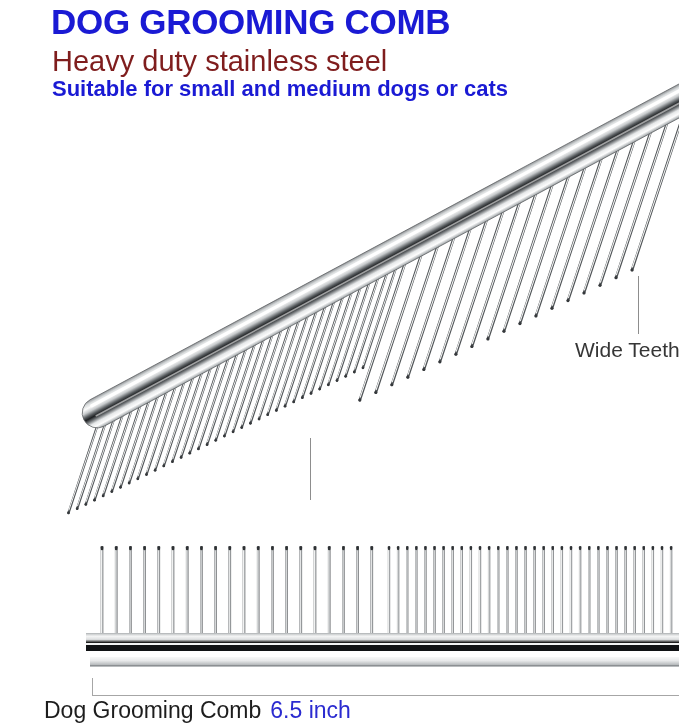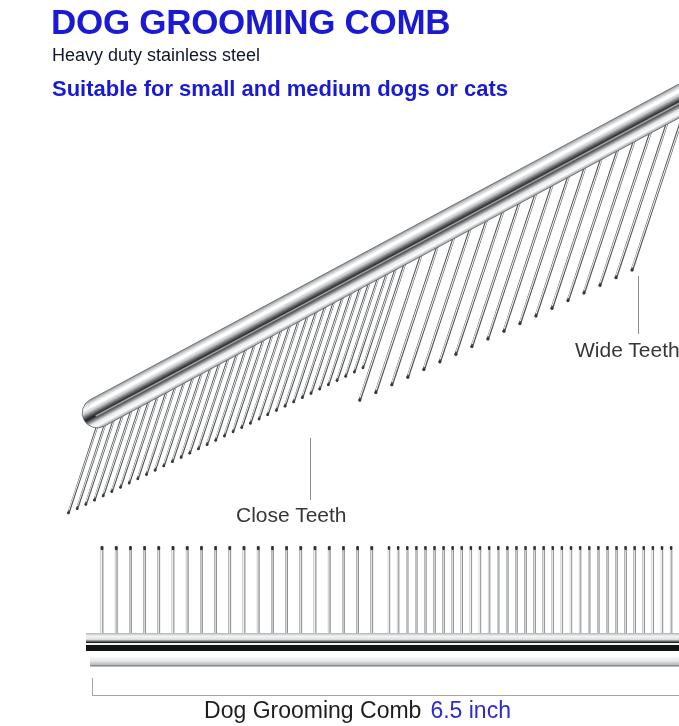--- a/index.html
+++ b/index.html
@@ -29,23 +29,23 @@
     font-weight: bold;
     letter-spacing: -0.3px;
     color: #1a1ad4;
     white-space: nowrap;
     line-height: 1.12;
   }
   #subtitle1 {
     position: absolute;
     left: 8px;
     top: 45px;
-    font-size: 18px;
+    font-size: 29px;
     font-weight: normal;
-    color: #0f172a;
+    color: #7f1d1d;
     white-space: nowrap;
   }
   #subtitle2 {
     position: absolute;
     left: 8px;
     top: 76px;
     font-size: 22px;
     font-weight: bold;
     color: #1a1ad4;
     white-space: nowrap;
@@ -105,21 +105,20 @@
   }
   #measure .tick.left  { left: 0; }
   #measure .tick.right { right: 0; }
 
   
   #caption {
     position: absolute;
     left: 0;
     top: 697px;
     width: 627px;
-    text-align: center;
     font-size: 23px;
     white-space: nowrap;
   }
   #caption .main {
     color: #1d1d1d;
   }
   #caption .size {
     color: #2b2bd0;
     margin-left: 9px;
   }
@@ -525,21 +524,20 @@
       <rect x="42" y="645" width="617" height="6" fill="#101214"></rect>
       <rect x="42" y="651" width="617" height="3" fill="#ffffff"></rect>
       <rect x="42" y="654" width="617" height="3" fill="#50545700"></rect>
       <rect x="46" y="657" width="613" height="8" fill="url(#chromeBarLow)"></rect>
       <rect x="46" y="665" width="613" height="1.6" fill="#8c9093"></rect>
       <rect x="42" y="633" width="617" height="1" fill="#b9bcbe"></rect>
     </g>
   </svg>
 
   <div class="leader-line" id="leader-close"></div>
-  <div class="annot-label" id="label-close-teeth">Close Teeth</div>
 
   <div class="leader-line" id="leader-wide"></div>
   <div class="annot-label" id="label-wide-teeth">Wide Teeth</div>
 
   <div id="measure">
     <div class="bar"></div>
     <div class="tick left"></div>
     <div class="tick right"></div>
   </div>
 

